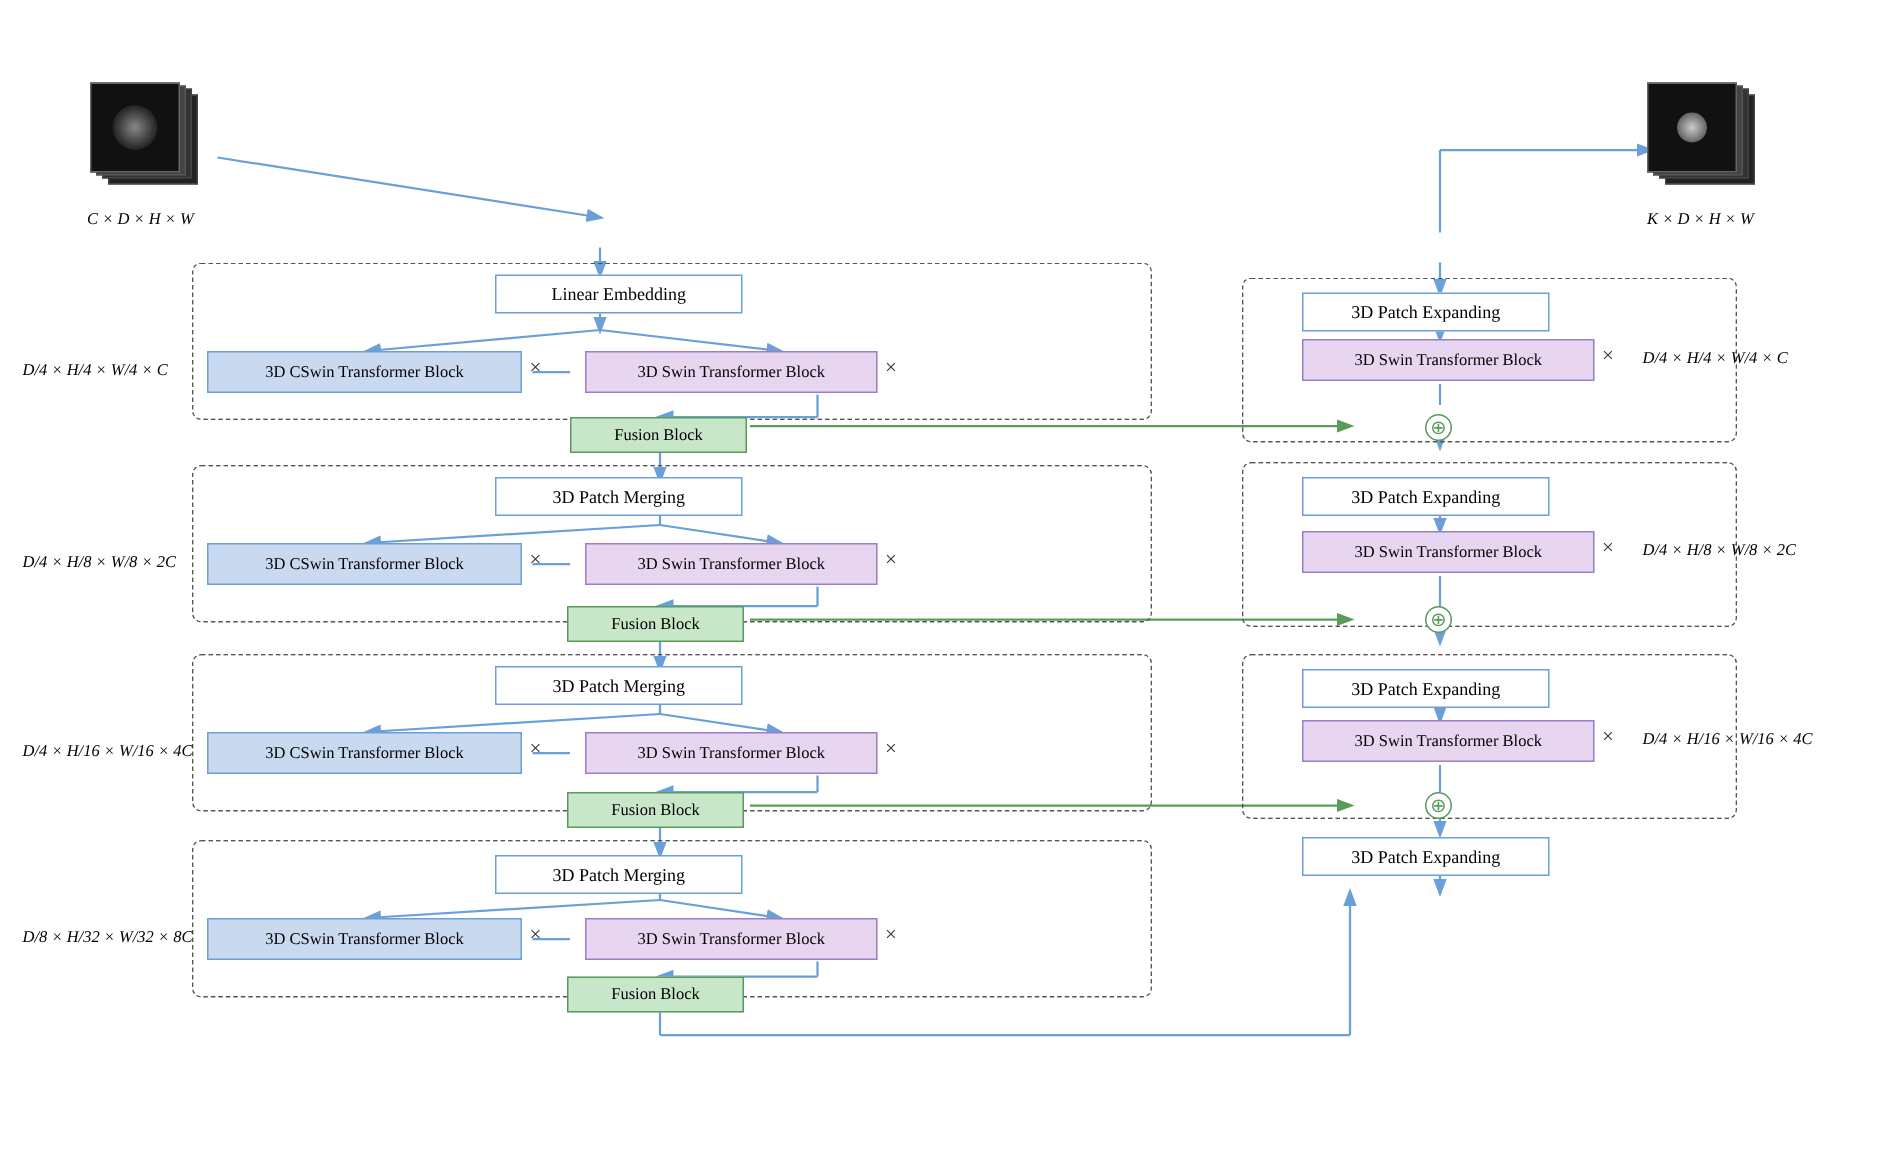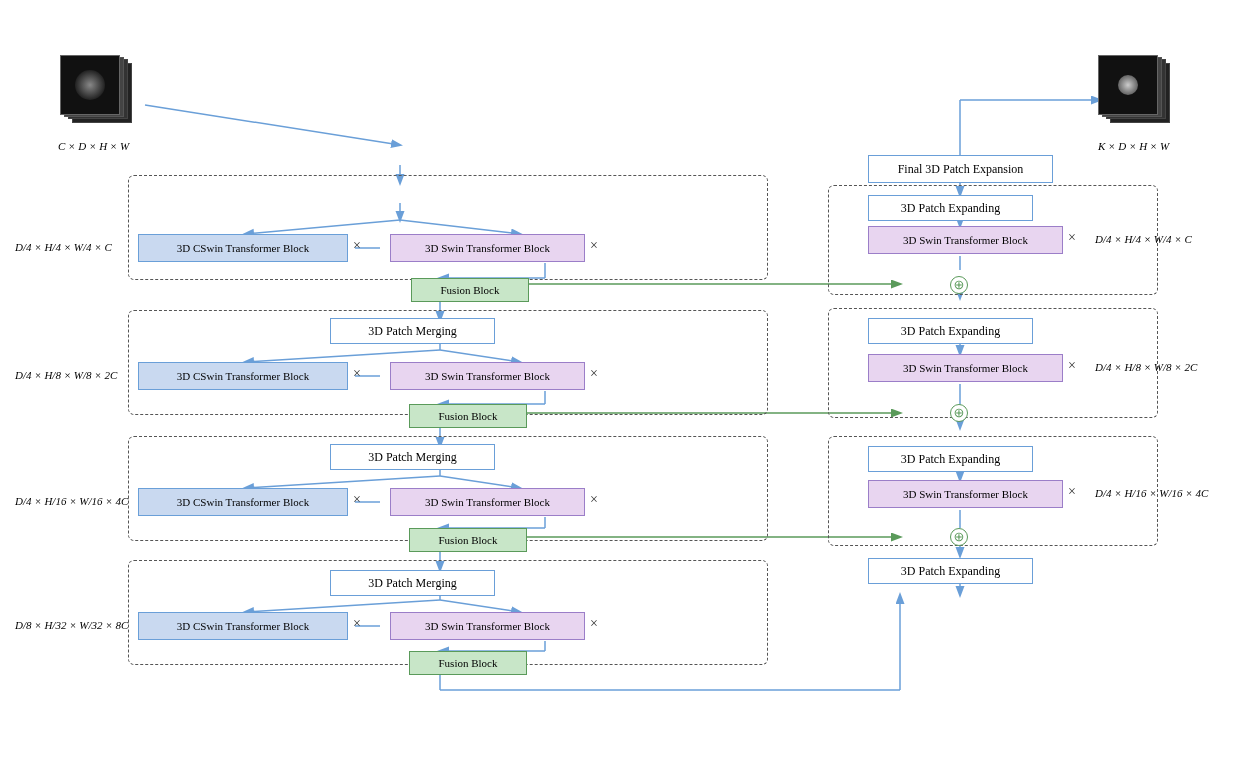--- a/index.html
+++ b/index.html
@@ -32,21 +32,20 @@
       border: 1.5px solid #6a9fd8;
     }
     .box-purple {
       background: #e8d5f0;
       border: 1.5px solid #9b7ec8;
     }
     .box-green {
       background: #c8e6c8;
       border: 1.5px solid #5a9a5a;
       font-size: 11px;
-      margin-left: 31px;
     }
     .dashed-rect {
       position: absolute;
       border: 1.5px dashed #555;
       border-radius: 6px;
     }
     .label-side {
       position: absolute;
       font-size: 11px;
       font-style: italic;
@@ -199,24 +198,24 @@
     <div style="position:absolute;left:12px;top:8px;width:60px;height:60px;background:#222;border:1px solid #444;"></div>
     <div style="position:absolute;left:8px;top:4px;width:60px;height:60px;background:#333;border:1px solid #444;"></div>
     <div style="position:absolute;left:4px;top:2px;width:60px;height:60px;background:#444;border:1px solid #555;"></div>
     <div style="position:absolute;left:0px;top:0px;width:60px;height:60px;background:#111;border:1px solid #666;display:flex;align-items:center;justify-content:center;">
       <div style="width:20px;height:20px;background:radial-gradient(circle,#ccc 0%,#555 80%);border-radius:50%;"></div>
     </div>
   </div>
   <div style="position:absolute;left:1098px;top:140px;font-size:11px;font-style:italic;">K × D × H × W</div>
 
 
-  <div class="box" style="left:868px;top:155px;width:185px;height:28px;font-size:12px;">Final 3D Patch Expansion</div>
 
   <div class="dashed-rect" style="left:128px;top:175px;width:640px;height:105px;"></div>
 
+  <div class="box" style="left:330px;top:183px;width:165px;height:26px;font-size:12px;">Linear Embedding</div>
 
   <div class="box box-blue" style="left:138px;top:234px;width:210px;height:28px;font-size:11px;">3D CSwin Transformer Block</div>
 
   <div class="times-symbol" style="left:353px;top:238px;">×</div>
 
   <div class="box box-purple" style="left:390px;top:234px;width:195px;height:28px;font-size:11px;">3D Swin Transformer Block</div>
 
   <div class="times-symbol" style="left:590px;top:238px;">×</div>
 
   <div class="label-side" style="left:15px;top:241px;">D/4 × H/4 × W/4 × C</div>

